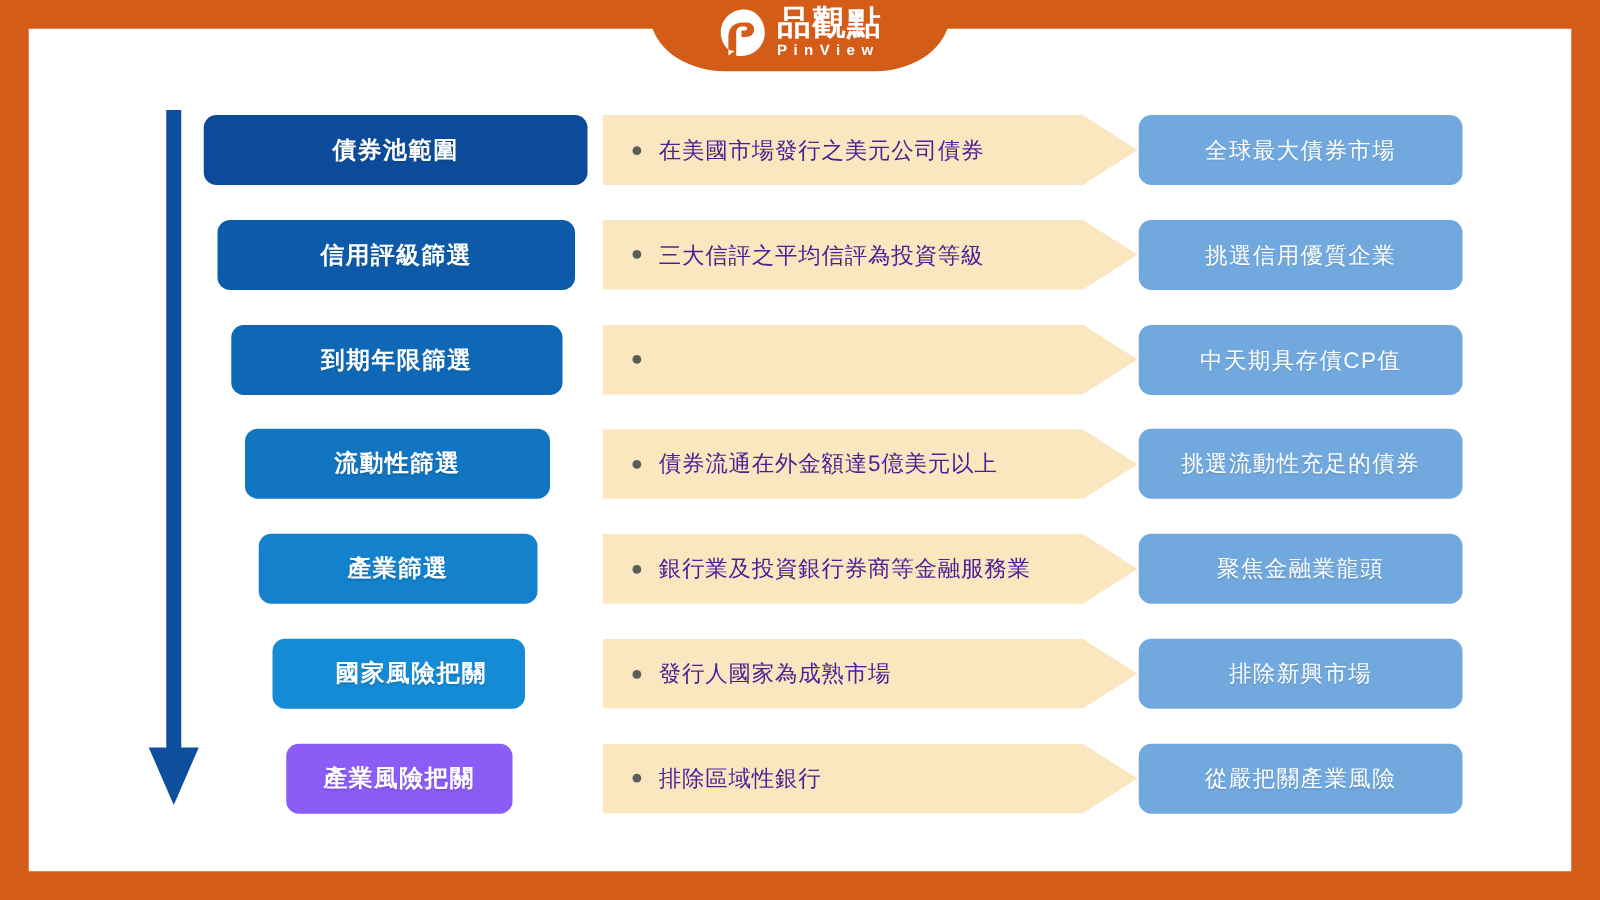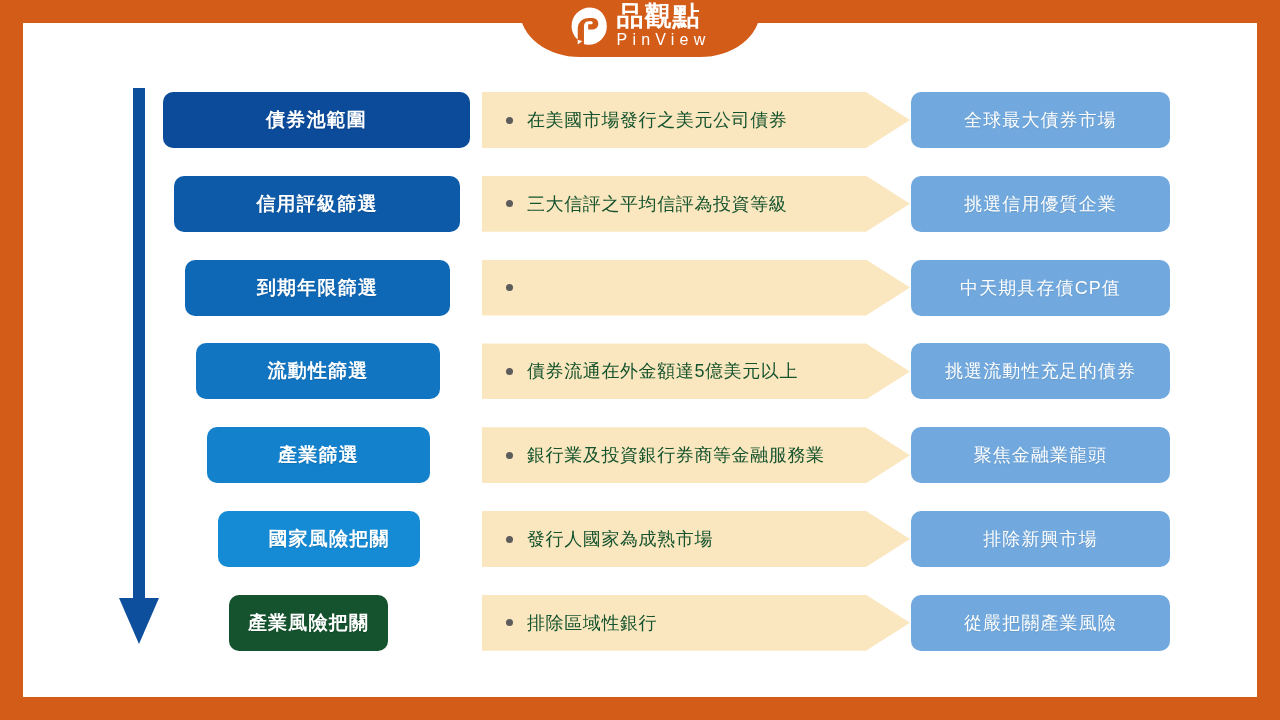--- a/index.html
+++ b/index.html
@@ -64,22 +64,22 @@
   }
   .logo-cn {
     font-size: 27px;
     font-weight: 700;
     color: #ffffff;
     letter-spacing: 1px;
     line-height: 1.02;
     white-space: nowrap;
   }
   .logo-en {
-    font-size: 16px;
-    font-weight: 400;
+    font-size: 12px;
+    font-weight: 700;
     color: #ffffff;
     letter-spacing: 5.2px;
     margin-top: 2px;
     white-space: nowrap;
   }
 
   
   .flow-arrow {
     position: absolute;
     left: 117px;
@@ -140,21 +140,21 @@
     width: 7px;
     height: 7px;
     border-radius: 50%;
     background: #5c5c5c;
     flex: none;
     margin-right: 14px;
   }
   .criterion-text {
     font-size: 18px;
     font-weight: 400;
-    color: #14532d;
+    color: #4c1d95;
     letter-spacing: 0.6px;
     white-space: nowrap;
   }
 
   
   .outcome-pill {
     position: absolute;
     top: 0;
     left: 911px;
     width: 259px;
@@ -237,21 +237,21 @@
       </div>
       <div class="row" style="top: 511px;">
         <div class="stage-pill" style="left: 218px; width: 202px; background: rgb(21, 139, 213); padding-left: 20px;">國家風險把關</div>
         <div class="criterion">
           <span class="bullet-dot"></span>
           <span class="criterion-text">發行人國家為成熟市場</span>
         </div>
         <div class="outcome-pill">排除新興市場</div>
       </div>
       <div class="row" style="top: 594.8px;">
-        <div class="stage-pill" style="left: 229px; width: 159px; background: #14532d;">產業風險把關</div>
+        <div class="stage-pill" style="left: 229px; width: 181px; background: #8b5cf6;">產業風險把關</div>
         <div class="criterion">
           <span class="bullet-dot"></span>
           <span class="criterion-text">排除區域性銀行</span>
         </div>
         <div class="outcome-pill">從嚴把關產業風險</div>
       </div>
     </div>
 
 </div>
 

